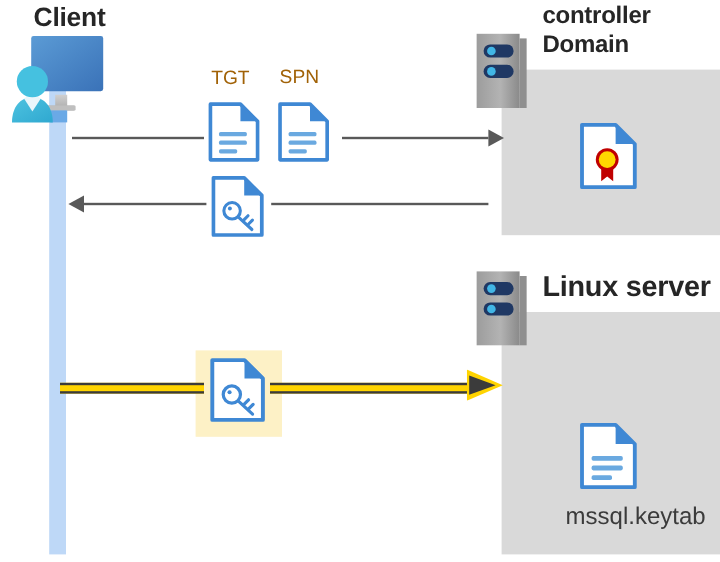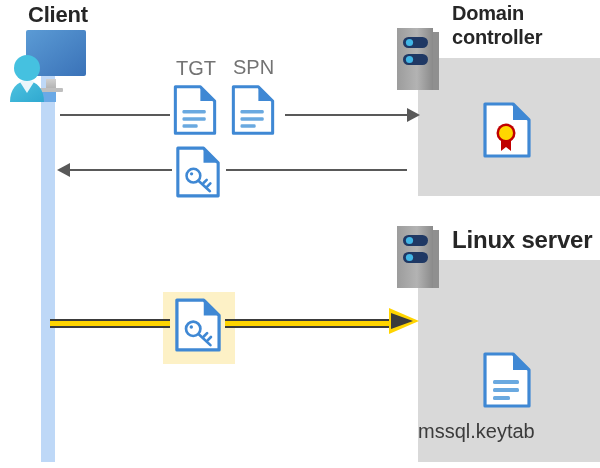--- a/index.html
+++ b/index.html
@@ -32,30 +32,30 @@
     left: 452px; top: 2px;
     font-size: 20px;
     width: 148px;
   }
   #linux-title {
     left: 452px; top: 226px;
     font-size: 24px;
     width: 148px;
   }
   .tgt-spn-label {
-    font-size: 20px;
-    color: #737373;
+    font-size: 16px;
+    color: #a16207;
     letter-spacing: 0px;
   }
   #label-tgt { left: 176px; top: 57px; }
   #label-spn { left: 233px; top: 56px; }
   #keytab-label {
     left: 418px; top: 420px;
     width: 170px;
-    text-align: left;
+    text-align: right;
     font-size: 20px;
     color: #3b3b3b;
   }
 
   
   #lifeline {
     left: 41px; top: 62px;
     width: 14px; height: 400px;
     background: #bed8f7;
   }
@@ -180,22 +180,22 @@
       <rect x="0" y="0" width="36" height="62" fill="url(#towerGrad1)"></rect>
       <rect x="36" y="4" width="6" height="58" fill="#8f8f8f"></rect>
       <rect x="6" y="9" width="25" height="11" rx="5.5" fill="#1f3864"></rect>
       <circle cx="12.5" cy="14.5" r="3.6" fill="#41b6e6"></circle>
       <rect x="6" y="26" width="25" height="11" rx="5.5" fill="#1f3864"></rect>
       <circle cx="12.5" cy="31.5" r="3.6" fill="#41b6e6"></circle>
     </svg>
   </div>
 
   <div class="abs title-bold" id="dc-title">
+    <div>controller</div>
     <div>Domain</div>
-    <div>controller</div>
   </div>
 
   <div class="abs" id="doc-cert">
     <svg width="48" height="56" viewBox="0 0 48 56" class="icon">
       <path d="M2 2 H30 L46 18 V54 H2 Z" fill="#ffffff" stroke="#3f88d4" stroke-width="3.2" stroke-linejoin="round"></path>
       <path d="M30 2 L46 18 H30 Z" fill="#3f88d4"></path>
 
       <path d="M18 34 l0 15 l5 -4 l5 4 l0 -15 z" fill="#c00000"></path>
 
       <circle cx="23" cy="31" r="9.5" fill="#c00000"></circle>

